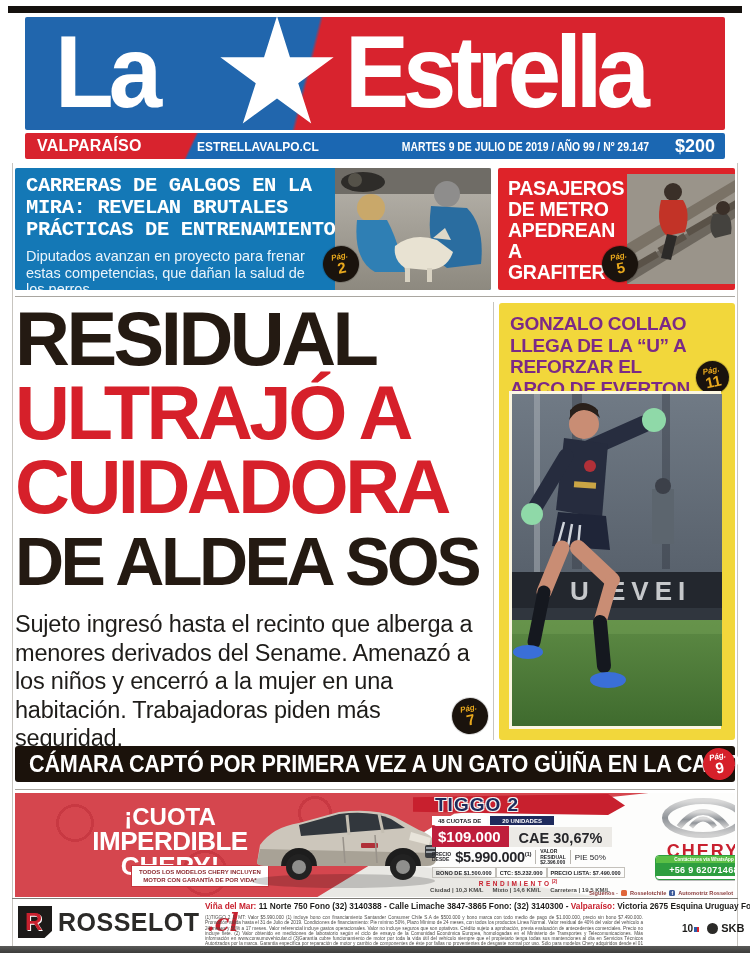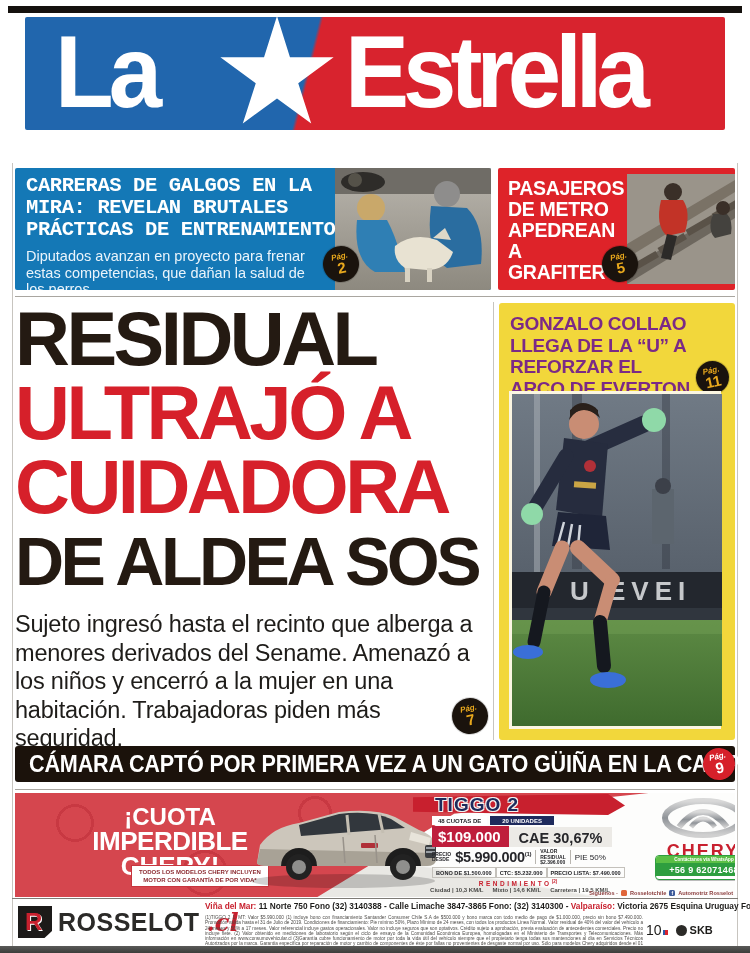--- a/index.html
+++ b/index.html
@@ -118,37 +118,43 @@
   .foot-logo{left:18px;top:906px;display:flex;align-items:center;gap:6px;}
   .ros-icon{width:34px;height:32px;background:#1c1a19;clip-path:polygon(0 0,100% 0,100% 78%,78% 100%,0 100%);position:relative;}
   .ros-icon .r{position:absolute;left:7px;top:2px;font-size:24px;font-weight:800;color:#c8202e;text-shadow:1px 1px 0 #fff;}
   .ros-name{font-size:25px;font-weight:800;color:#2b2a28;letter-spacing:.5px;}
   .ros-tld{font-size:24px;font-weight:700;font-style:italic;color:#c8202e;font-family:"DejaVu Serif",serif;margin-left:1px;}
   .dealer-line{left:205px;top:901px;width:535px;font-size:9px;font-weight:700;color:#1d1c1a;
      transform:scaleX(.92);transform-origin:left top;white-space:nowrap;}
   .dealer-line .rl{color:#c8202e;}
   .legal{left:205px;top:915px;width:438px;font-size:4.7px;line-height:5.3px;color:#4c4a47;text-align:justify;}
   .foot-badges{left:646px;top:922px;display:flex;align-items:center;gap:8px;}
-  .b10{font-size:14px;font-weight:400;color:#1d1c1a;}
+  .b10{font-size:10px;font-weight:700;color:#1d1c1a;margin-left:36px;}
   .b10 .fl{display:inline-block;width:5px;height:5px;background:linear-gradient(90deg,#2a5caa 50%,#d8232e 50%);margin-left:1px;}
   .skb{display:flex;align-items:center;gap:3px;font-size:11px;font-weight:800;color:#1d1c1a;}
   .skb .dot{width:11px;height:11px;border-radius:50%;background:#2b2a28;}
   .bottom-strip{left:0;top:946px;width:750px;height:7px;background:linear-gradient(#5a5a58,#3c3c3a);}
 </style>
 </head>
 <body>
 
 <div class="page">
 
   <div class="abs top-rule"></div>
 
   <div class="abs masthead">
     <div class="mh-word mh-la">La</div>
     <div class="mh-star"></div>
     <div class="mh-word mh-estrella">Estrella</div>
+  </div>
+  <div class="abs mh-strip">
+    <span class="mh-edition">VALPARAÍSO</span>
+    <span class="mh-site">ESTRELLAVALPO.CL</span>
+    <span class="mh-date">MARTES 9 DE JULIO DE 2019 / AÑO 99 / Nº 29.147</span>
+    <span class="mh-price">$200</span>
   </div>
 
   <div class="abs vline" style="left:12px;top:163px;height:783px;"></div>
   <div class="abs vline" style="left:737px;top:163px;height:783px;"></div>
 
   <div class="abs card-galgos">
     <div class="cg-photo">
       <svg width="156" height="122" viewBox="0 0 156 122">
         <defs>
             <linearGradient id="pav" x1="0" y1="0" x2="0" y2="1">

